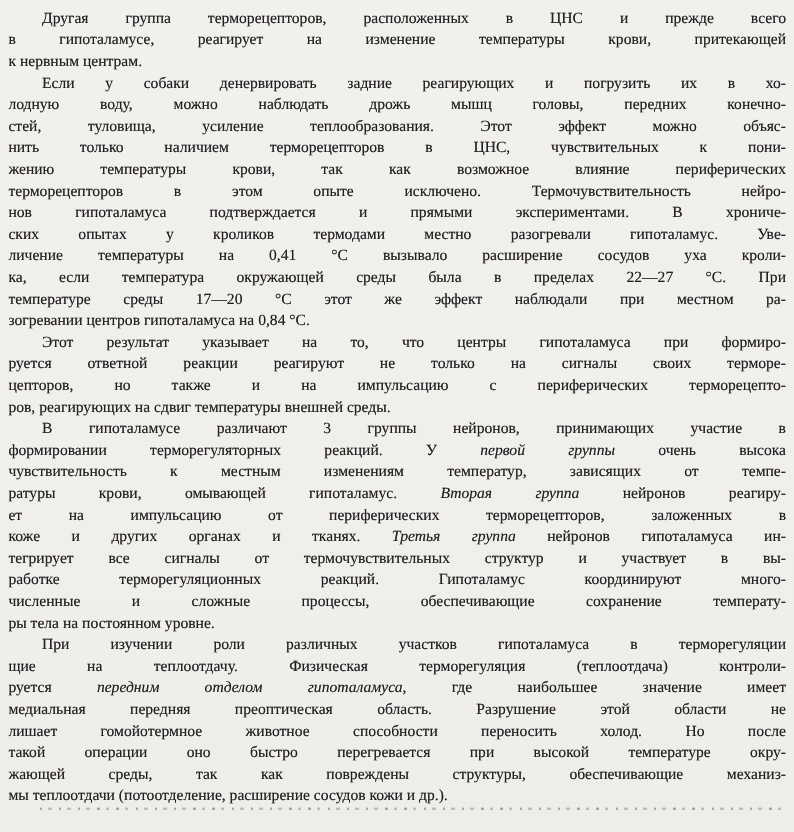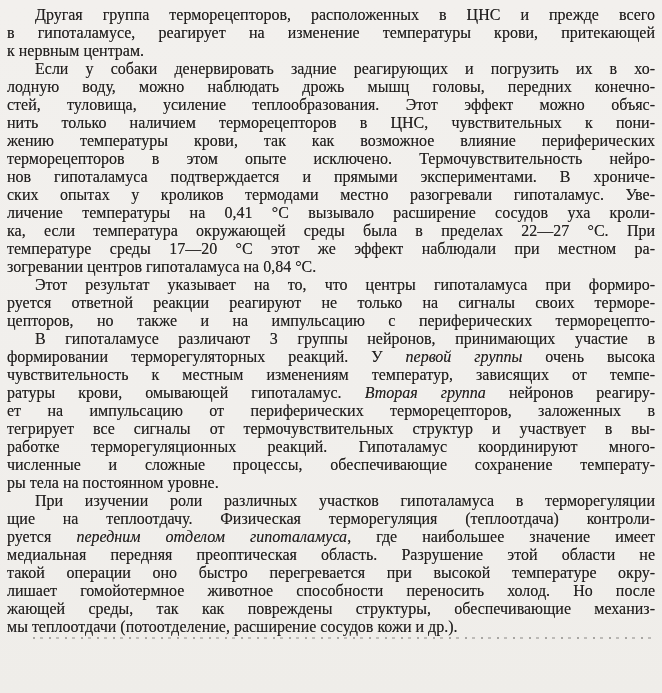--- a/index.html
+++ b/index.html
@@ -12,21 +12,21 @@
     width: 662px;
     height: 693px;
     background: linear-gradient(180deg, #f2f0ed 0%, #f1efec 60%, #efede9 100%);
     overflow: hidden;
     box-sizing: border-box;
     padding: 6px 7px 0 7px;
   }
   .para { margin: 0; }
   .line {
     font-family: "Liberation Serif", "DejaVu Serif", serif;
-    font-size: 16px;
+    font-size: 13px;
     line-height: 18px;
     color: #232120;
     text-shadow: 0 0 0.5px rgba(35, 33, 32, 0.55);
     text-align: justify;
     text-align-last: justify;
     white-space: normal;
     height: 18px;
     overflow: hidden;
   }
   .line.first { text-indent: 28px; }
@@ -71,40 +71,42 @@
     <div class="line">личение температуры на 0,41 °С вызывало расширение сосудов уха кроли-</div>
     <div class="line">ка, если температура окружающей среды была в пределах 22—27 °С. При</div>
     <div class="line">температуре среды 17—20 °С этот же эффект наблюдали при местном ра-</div>
     <div class="line last">зогревании центров гипоталамуса на 0,84 °С.</div>
   </div>
 
   <div class="para">
     <div class="line first">Этот результат указывает на то, что центры гипоталамуса при формиро-</div>
     <div class="line">руется ответной реакции реагируют не только на сигналы своих терморе-</div>
     <div class="line">цепторов, но также и на импульсацию с периферических терморецепто-</div>
+    <div class="line last">ров, реагирующих на сдвиг температуры внешней среды.</div>
   </div>
 
   <div class="para">
     <div class="line first">В гипоталамусе различают 3 группы нейронов, принимающих участие в</div>
     <div class="line"><span>формировании терморегуляторных реакций. У </span><em>первой группы</em><span> очень высока</span></div>
     <div class="line">чувствительность к местным изменениям температур, зависящих от темпе-</div>
     <div class="line"><span>ратуры крови, омывающей гипоталамус. </span><em>Вторая группа</em><span> нейронов реагиру-</span></div>
     <div class="line">ет на импульсацию от периферических терморецепторов, заложенных в</div>
+    <div class="line"><span>коже и других органах и тканях. </span><em>Третья группа</em><span> нейронов гипоталамуса ин-</span></div>
     <div class="line">тегрирует все сигналы от термочувствительных структур и участвует в вы-</div>
     <div class="line">работке терморегуляционных реакций. Гипоталамус координируют много-</div>
     <div class="line">численные и сложные процессы, обеспечивающие сохранение температу-</div>
     <div class="line last">ры тела на постоянном уровне.</div>
   </div>
 
   <div class="para">
     <div class="line first">При изучении роли различных участков гипоталамуса в терморегуляции</div>
     <div class="line">щие на теплоотдачу. Физическая терморегуляция (теплоотдача) контроли-</div>
     <div class="line"><span>руется </span><em>передним отделом гипоталамуса</em><span>, где наибольшее значение имеет</span></div>
     <div class="line">медиальная передняя преоптическая область. Разрушение этой области не</div>
+    <div class="line">лишает гомойотермное животное способности переносить холод. Но после</div>
     <div class="line">такой операции оно быстро перегревается при высокой температуре окру-</div>
-    <div class="line">лишает гомойотермное животное способности переносить холод. Но после</div>
     <div class="line">жающей среды, так как повреждены структуры, обеспечивающие механиз-</div>
     <div class="line last">мы теплоотдачи (потоотделение, расширение сосудов кожи и др.).</div>
   </div>
 
   <div class="clip-line"></div>
 
 </div>
 
 </body></html>

